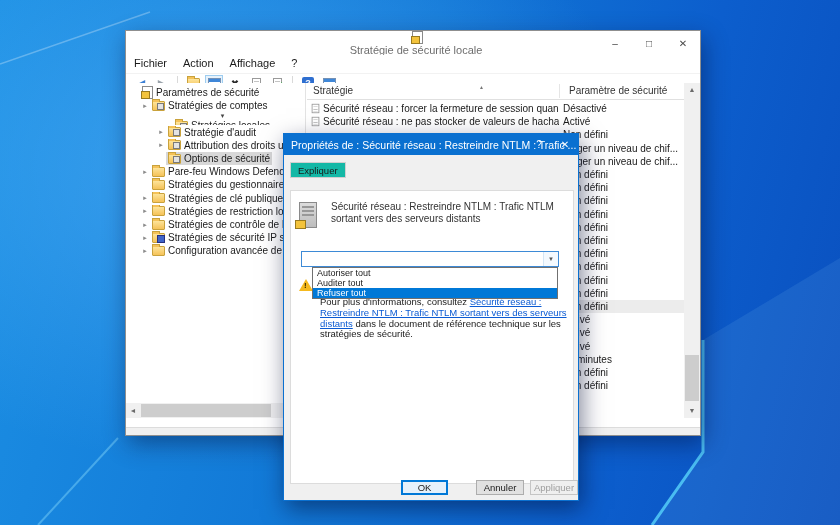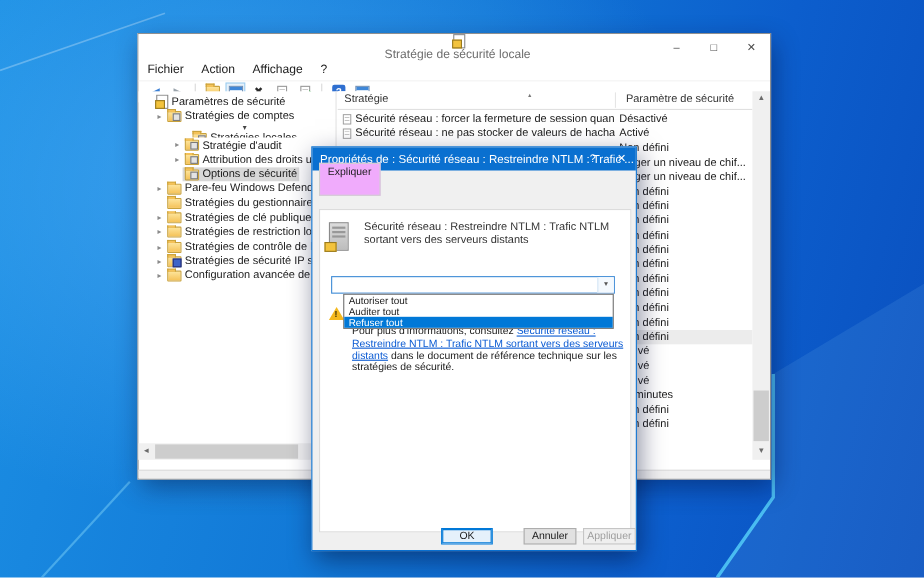--- a/index.html
+++ b/index.html
@@ -76,21 +76,21 @@
   .statusbar { position:absolute; left:0; bottom:0; right:0; height:8px; background:#f0f0f0; border-top:1px solid #dcdcdc; }
 
   
   .dlg { position:absolute; left:283px; top:133px; width:296px; height:368px; background:#f0f0f0;
     border:1px solid var(--accent); box-shadow:3px 8px 22px rgba(0,10,50,.5); }
   .dlg-titlebar { position:absolute; left:0; top:0; right:0; height:21px; background:var(--accent); display:flex; align-items:center; }
   .dlg-title { color:#fff; font-size:10.5px; margin-left:7px; white-space:nowrap; }
   .dlg-tbtns { position:absolute; right:0; top:0; height:21px; display:flex; }
   .dlg-tbtn { width:26px; height:21px; color:#fff; font-size:10px; display:flex; align-items:center; justify-content:center; }
   .tabs { position:absolute; left:6px; top:25px; height:19px; display:flex; align-items:flex-end; }
-  .tab { font-size:9.5px; color:#1a1a1a; padding:2px 7px 3px; border:1px solid #d0d0d0; background:#f0abfc; height:30px; }
+  .tab { font-size:9.5px; color:#1a1a1a; padding:2px 7px 3px; border:1px solid #d0d0d0; background:#14b8a6; height:16px; }
   .tab.active { background:#fff; height:19px; border-bottom:1px solid #fff; position:relative; z-index:3; }
   .tabpage { position:absolute; left:6px; top:56px; width:284px; height:294px; background:#fff; border:1px solid #dcdcdc; }
   .srv { position:absolute; left:8px; top:11px; width:18px; height:26px; background:linear-gradient(#dcdcdc,#bdbdbd); border:1px solid #8a8a8a; }
   .srv::before { content:""; position:absolute; left:2px; right:2px; top:3px; height:2px; background:#989898; box-shadow:0 4px 0 #989898, 0 8px 0 #989898; }
   .srv::after { content:""; position:absolute; left:-5px; bottom:-2px; width:9px; height:7px; background:#f3c33c; border:1px solid #997a1f; }
   .policy-title { position:absolute; left:40px; top:10px; width:228px; font-size:10px; line-height:12px; color:#333; }
   .combo { position:absolute; left:10px; top:60px; width:258px; height:16px; background:#fff; border:1px solid #3d8ad6; }
   .combo-val { position:absolute; left:4px; top:2px; font-size:9.5px; color:#1a1a1a; }
   .combo-btn { position:absolute; right:0; top:0; bottom:0; width:15px; display:flex; align-items:center; justify-content:center;
     font-size:6px; color:#555; border-left:1px solid #d4e6f6; background:#f4f9fe; }

